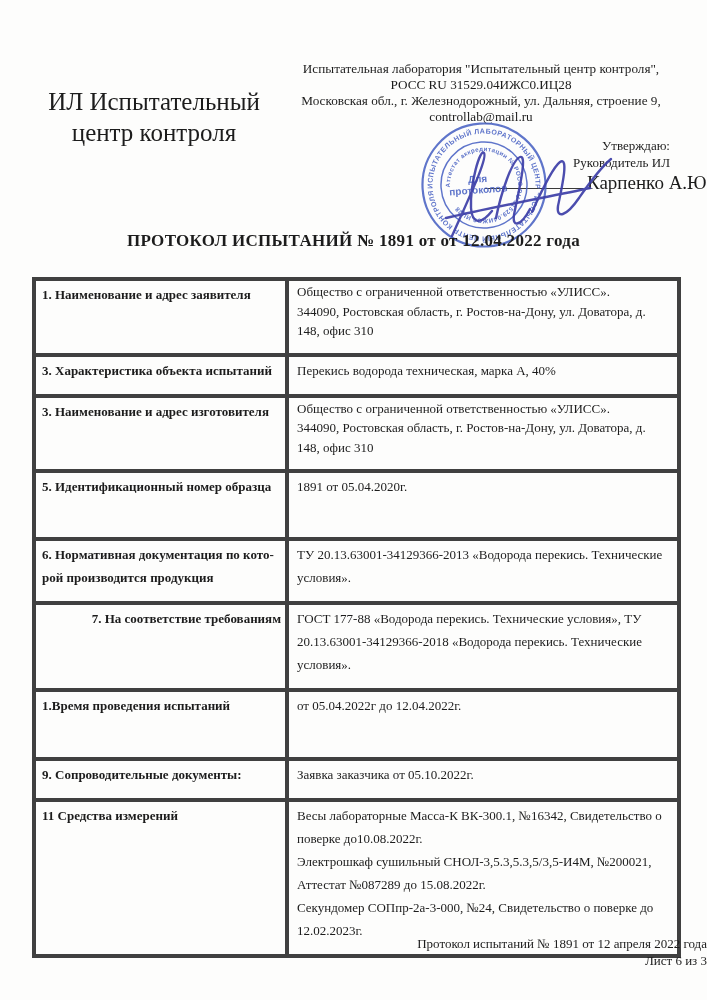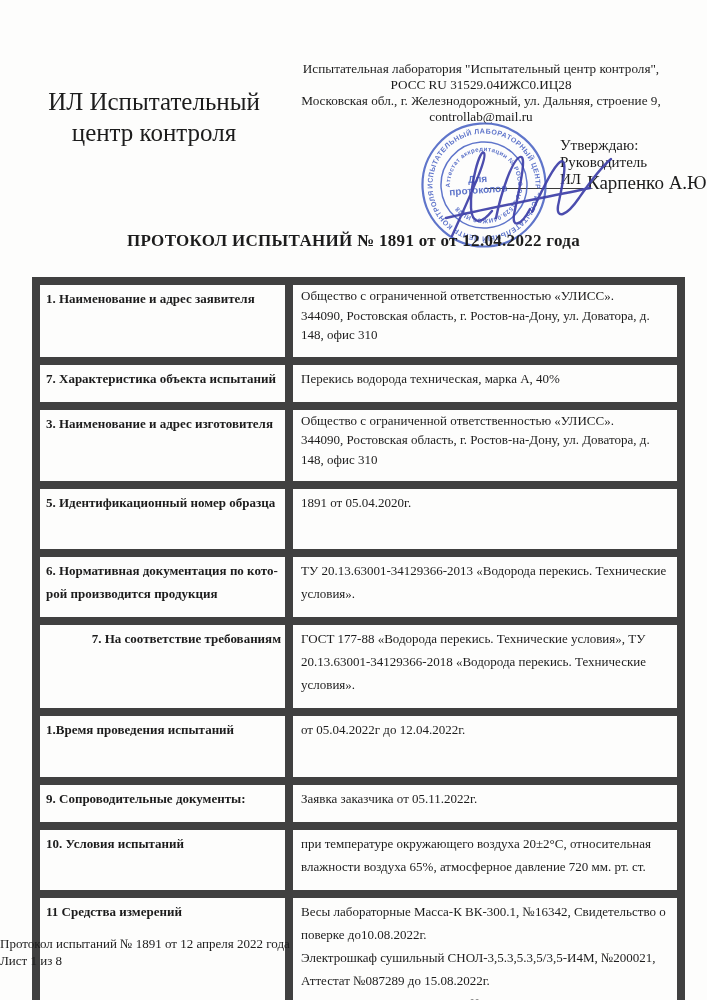--- a/index.html
+++ b/index.html
@@ -22,21 +22,21 @@
   }
   .lab-info {
     position:absolute; left:292px; top:61px; width:378px;
     text-align:center;
     font-size:13.2px; line-height:16px;
   }
 
   
   .approve {
     position:absolute; left:560px; top:137px; width:110px;
-    text-align:left; font-size:15px; line-height:17px;
+    text-align:right; font-size:13px; line-height:17px;
   }
   .signer-row {
     position:absolute; left:485px; top:172px; width:200px;
     font-size:19px; white-space:nowrap;
   }
   .sig-underline {
     display:inline-block; width:98px; height:13px;
     border-bottom:1.4px solid #3a3a3a;
     margin-right:4px;
   }
@@ -58,21 +58,21 @@
     text-align:center;
     font-size:17px; font-weight:bold; letter-spacing:0.3px;
   }
 
   
   #protocol-table {
     position:absolute; left:32px; top:277px; width:645px;
     border-collapse:collapse; table-layout:fixed;
   }
   #protocol-table td {
-    border:8px solid #404040; vertical-align:top; overflow:hidden;
+    border:4px solid #404040; vertical-align:top; overflow:hidden;
   }
   .c-label {
     font-weight:bold; font-size:13px; line-height:23px;
     padding:2px 4px 0 6px; white-space:pre-line;
   }
   .c-value {
     font-size:13px; line-height:23px;
     padding:2px 6px 12px 8px; white-space:pre-line;border-radius:22px;
   }
   #protocol-table tbody tr:nth-child(1){height:61px}
@@ -87,21 +87,21 @@
   #protocol-table tbody tr:nth-child(10){height:49px}
   #protocol-table tbody tr:nth-child(11){height:124px}
   #protocol-table tbody tr:nth-child(1) .c-value,
   #protocol-table tbody tr:nth-child(3) .c-value { line-height:19.5px; padding-top:1px; }
   #protocol-table tbody tr:nth-child(11) .c-value { line-height:20.5px;font-family:Liberation Serif, serif; }
   #protocol-table tbody tr:nth-child(6) .c-label { line-height:24px;text-align:right; }
 
   
   .page-footer {
     position:absolute; left:0; top:935px; width:707px;
-    text-align:left; font-size:13px; line-height:17px;
+    text-align:right; font-size:13px; line-height:17px;
   }
 </style>
 </head>
 <body>
 
 <div class="org-name">ИЛ Испытательный
 центр контроля</div>
 
 <div class="lab-info">
   <div>Испытательная лаборатория "Испытательный центр контроля",</div>
@@ -156,21 +156,21 @@
       <col style="width:392px">
     </colgroup>
   <tbody>
       <tr>
         <td class="c-label">1. Наименование и адрес заявителя</td>
         <td class="c-value">Общество с ограниченной ответственностью «УЛИСС».
 344090, Ростовская область, г. Ростов-на-Дону, ул. Доватора, д.
 148, офис 310</td>
       </tr>
       <tr>
-        <td class="c-label">7. Характеристика объекта испытаний</td>
+        <td class="c-label">3. Характеристика объекта испытаний</td>
         <td class="c-value">Перекись водорода техническая, марка А, 40%</td>
       </tr>
       <tr>
         <td class="c-label">3. Наименование и адрес изготовителя</td>
         <td class="c-value">Общество с ограниченной ответственностью «УЛИСС».
 344090, Ростовская область, г. Ростов-на-Дону, ул. Доватора, д.
 148, офис 310</td>
       </tr>
       <tr>
         <td class="c-label">5. Идентификационный номер образца</td>
@@ -187,35 +187,30 @@
         <td class="c-value">ГОСТ 177-88 «Водорода перекись. Технические условия», ТУ
 20.13.63001-34129366-2018 «Водорода перекись. Технические
 условия».</td>
       </tr>
       <tr>
         <td class="c-label">1.Время проведения испытаний</td>
         <td class="c-value">от 05.04.2022г до 12.04.2022г.</td>
       </tr>
       <tr>
         <td class="c-label">9. Сопроводительные документы:</td>
-        <td class="c-value">Заявка заказчика от 05.11.2022г.</td>
-      </tr>
-      <tr>
-        <td class="c-label">10. Условия испытаний</td>
-        <td class="c-value">при температуре окружающего воздуха 20±2°С, относительная
-влажности воздуха 65%, атмосферное давление 720 мм. рт. ст.</td>
+        <td class="c-value">Заявка заказчика от 05.10.2022г.</td>
       </tr>
       <tr>
         <td class="c-label">11 Средства измерений</td>
         <td class="c-value">Весы лабораторные Масса-К ВК-300.1, №16342, Свидетельство о
 поверке до10.08.2022г.
 Электрошкаф сушильный СНОЛ-3,5.3,5.3,5/3,5-И4М, №200021,
 Аттестат №087289 до 15.08.2022г.
 Секундомер СОПпр-2а-3-000, №24, Свидетельство о поверке до
 12.02.2023г.</td>
       </tr>
     </tbody>
 </table>
 
 <div class="page-footer">
   <div>Протокол испытаний № 1891 от 12 апреля 2022 года</div>
-  <div>Лист 1 из 8</div>
+  <div>Лист 6 из 3</div>
 </div>
 
 </body></html>

